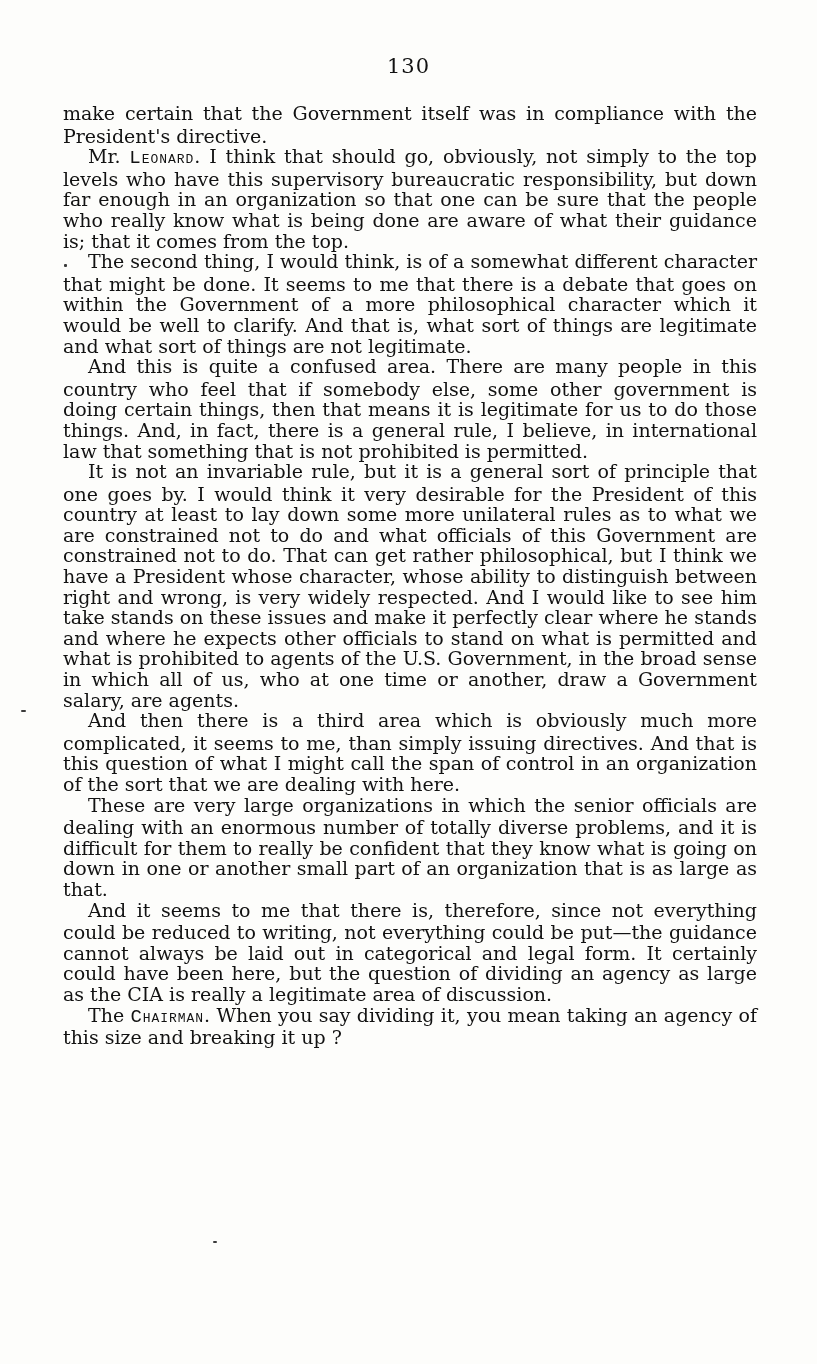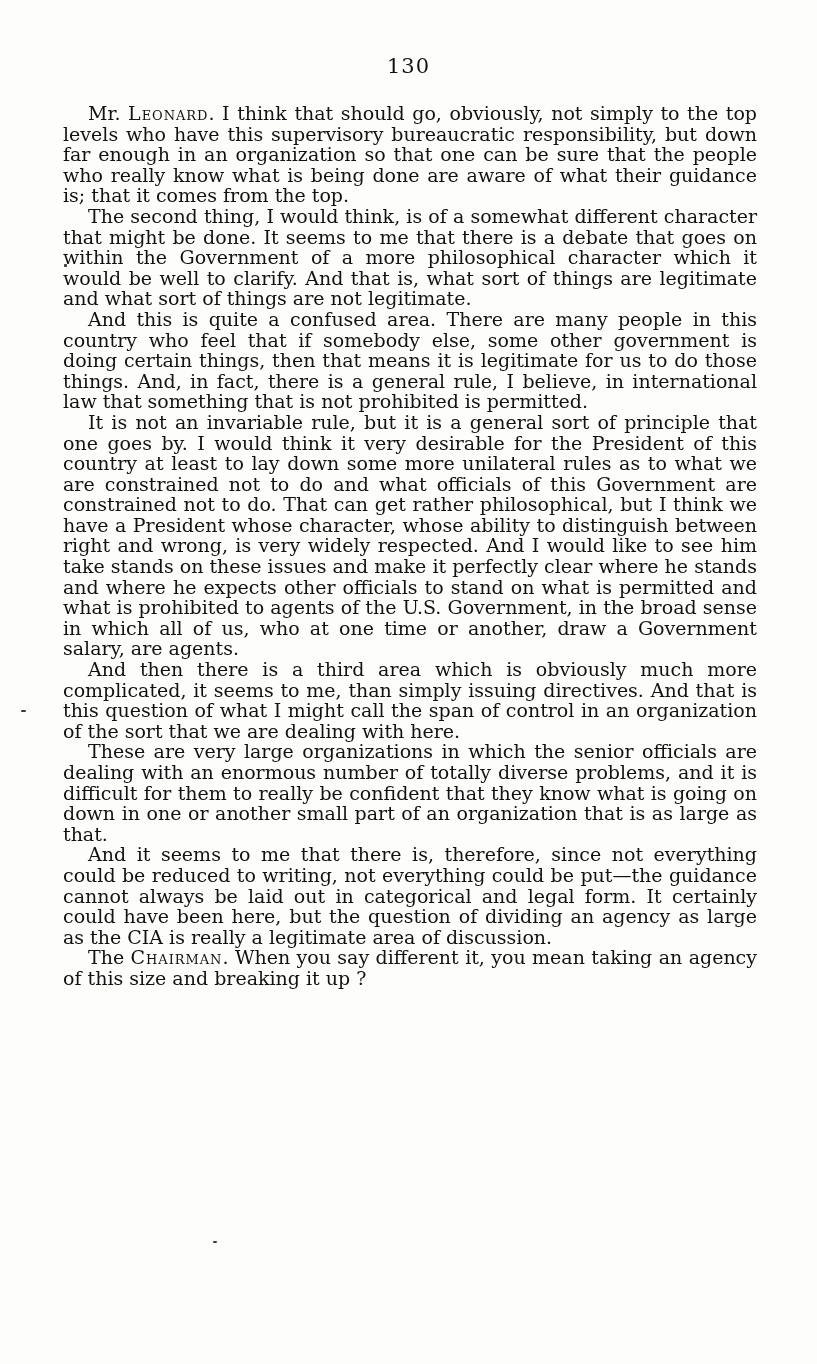--- a/index.html
+++ b/index.html
@@ -40,57 +40,59 @@
     margin: 0;
     text-indent: 25px;
   }
   .para.continuation {
     text-indent: 0;
   }
   .speaker {
     font-variant: small-caps;
     font-variant-caps: small-caps;
     letter-spacing: 0.05em;
+    font-family: Liberation Mono, monospace;
   }
   .speck {
     position: absolute;
     background: #3a3a3a;
     border-radius: 1px;
   }
   .speck-a { left: 21px;  top: 710px;  width: 5px; height: 2px; }
   .speck-b { left: 64px;  top: 264px;  width: 3px; height: 3px; }
   .speck-c { left: 213px; top: 1241px; width: 4px; height: 2px; }
 </style>
 </head>
 <body>
 
 <div class="page">
 
   <div class="page-number">130</div>
 
   <div class="page-body">
 
+    <p class="para continuation"><span class="speaker-prefix"></span><span class="speaker"></span><span class="speaker-after"></span><span class="para-text">make certain that the Government itself was in compliance with the President's directive.</span></p>
 
     <p class="para"><span class="speaker-prefix">Mr. </span><span class="speaker">Leonard</span><span class="speaker-after">. </span><span class="para-text">I think that should go, obviously, not simply to the top levels who have this supervisory bureaucratic responsibility, but down far enough in an organization so that one can be sure that the people who really know what is being done are aware of what their guidance is; that it comes from the top.</span></p>
 
     <p class="para"><span class="speaker-prefix"></span><span class="speaker"></span><span class="speaker-after"></span><span class="para-text">The second thing, I would think, is of a somewhat different character that might be done. It seems to me that there is a debate that goes on within the Government of a more philosophical character which it would be well to clarify. And that is, what sort of things are legitimate and what sort of things are not legitimate.</span></p>
 
     <p class="para"><span class="speaker-prefix"></span><span class="speaker"></span><span class="speaker-after"></span><span class="para-text">And this is quite a confused area. There are many people in this country who feel that if somebody else, some other government is doing certain things, then that means it is legitimate for us to do those things. And, in fact, there is a general rule, I believe, in international law that something that is not prohibited is permitted.</span></p>
 
     <p class="para"><span class="speaker-prefix"></span><span class="speaker"></span><span class="speaker-after"></span><span class="para-text">It is not an invariable rule, but it is a general sort of principle that one goes by. I would think it very desirable for the President of this country at least to lay down some more unilateral rules as to what we are constrained not to do and what officials of this Government are constrained not to do. That can get rather philosophical, but I think we have a President whose character, whose ability to distinguish between right and wrong, is very widely respected. And I would like to see him take stands on these issues and make it perfectly clear where he stands and where he expects other officials to stand on what is permitted and what is prohibited to agents of the U.S. Government, in the broad sense in which all of us, who at one time or another, draw a Government salary, are agents.</span></p>
 
     <p class="para"><span class="speaker-prefix"></span><span class="speaker"></span><span class="speaker-after"></span><span class="para-text">And then there is a third area which is obviously much more complicated, it seems to me, than simply issuing directives. And that is this question of what I might call the span of control in an organization of the sort that we are dealing with here.</span></p>
 
 
     <p class="para"><span class="speaker-prefix"></span><span class="speaker"></span><span class="speaker-after"></span><span class="para-text">These are very large organizations in which the senior officials are dealing with an enormous number of totally diverse problems, and it is difficult for them to really be confident that they know what is going on down in one or another small part of an organization that is as large as that.</span></p>
 
     <p class="para"><span class="speaker-prefix"></span><span class="speaker"></span><span class="speaker-after"></span><span class="para-text">And it seems to me that there is, therefore, since not everything could be reduced to writing, not everything could be put—the guidance cannot always be laid out in categorical and legal form. It certainly could have been here, but the question of dividing an agency as large as the CIA is really a legitimate area of discussion.</span></p>
 
 
-    <p class="para"><span class="speaker-prefix">The </span><span class="speaker">Chairman</span><span class="speaker-after">. </span><span class="para-text">When you say different it, you mean taking an agency of this size and breaking it up ?</span></p>
+    <p class="para"><span class="speaker-prefix">The </span><span class="speaker">Chairman</span><span class="speaker-after">. </span><span class="para-text">When you say dividing it, you mean taking an agency of this size and breaking it up ?</span></p>
 
 
 
   </div>
 
   <div class="speck speck-a"></div>
   <div class="speck speck-b"></div>
   <div class="speck speck-c"></div>
 
 </div>

